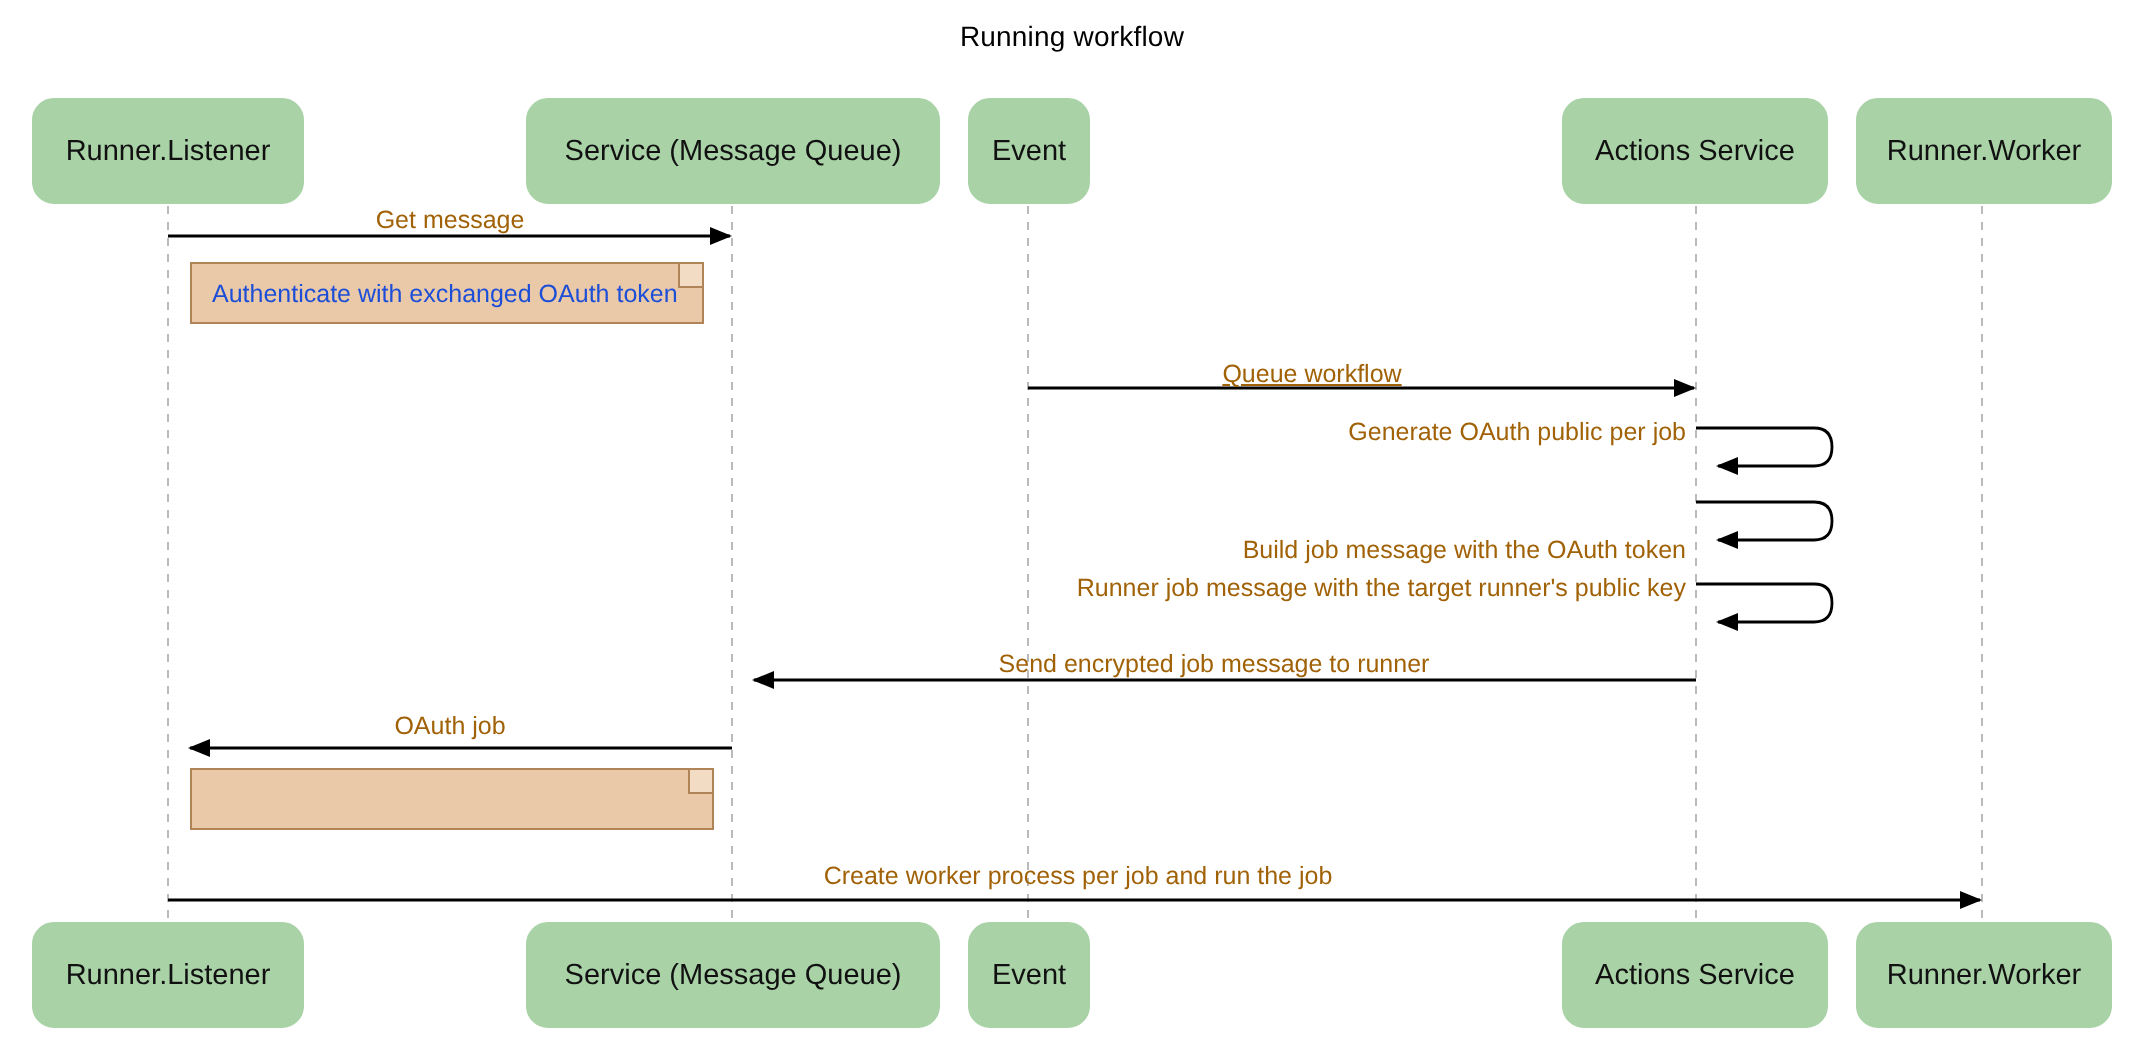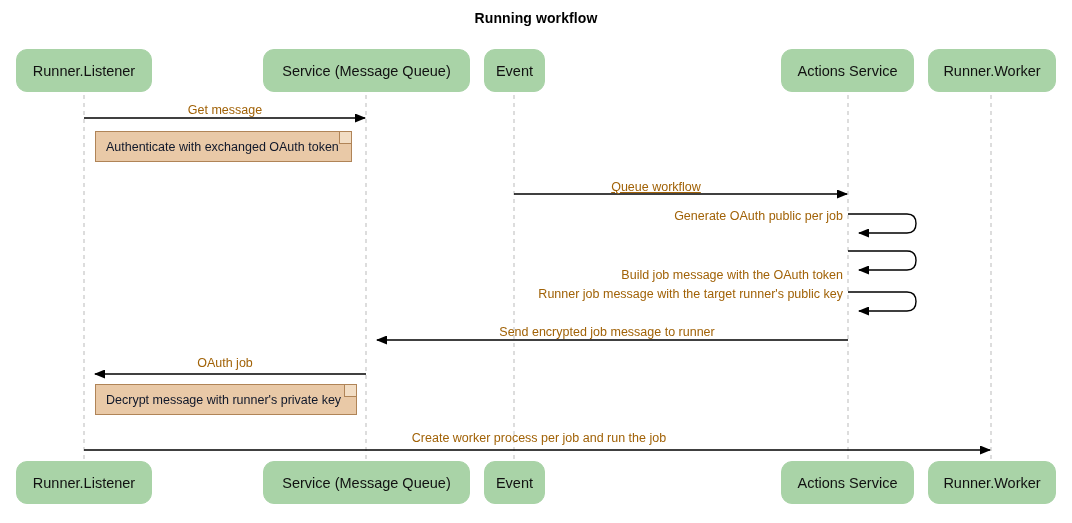--- a/index.html
+++ b/index.html
@@ -19,21 +19,21 @@
     position: absolute;
     inset: 0;
   }
   .diagram-title {
     position: absolute;
     left: 0;
     top: 10px;
     width: 1072px;
     text-align: center;
     font-size: 14px;
-    font-weight: bold;
+    font-weight: normal;
     color: #000000;
     letter-spacing: 0.1px;
   }
   .svg-layer {
     position: absolute;
     left: 0;
     top: 0;
     width: 1072px;
     height: 523px;
   }
@@ -42,32 +42,32 @@
     box-sizing: border-box;
     background: #a9d3a7;
     border: 1px solid #a9d3a7;
     border-radius: 11px;
     display: flex;
     align-items: center;
     justify-content: center;
     font-size: 14.5px;
     color: #111111;
     white-space: nowrap;
-    height: 43px;
+    height: 53px;
   }
   .note {
     position: absolute;
     box-sizing: border-box;
     background: #e9c9a7;
     border: 1px solid #b08457;
     display: flex;
     align-items: center;
     padding-left: 10px;
     font-size: 12.5px;
-    color: #0f172a;
+    color: #1d4ed8;
     white-space: nowrap;
     height: 31px;
   }
   .note-fold {
     position: absolute;
     top: 0;
     right: 0;
     width: 11px;
     height: 11px;
     background: #f2ddc4;
@@ -135,21 +135,20 @@
       <div class="participant" style="left: 484px; top: 461px; width: 61px;">Event</div>
       <div class="participant" style="left: 781px; top: 461px; width: 133px;">Actions Service</div>
       <div class="participant" style="left: 928px; top: 461px; width: 128px;">Runner.Worker</div>
     </div>
   <div id="notes-layer">
       <div class="note" style="left: 95px; top: 131px; width: 257px;">
         <span>Authenticate with exchanged OAuth token</span>
         <span class="note-fold"></span>
       </div>
       <div class="note" style="left: 95px; top: 384px; width: 262px;">
-        <span>Decrypt message with runner's private key</span>
         <span class="note-fold"></span>
       </div>
     </div>
   <div id="labels-layer">
       <div class="msg-label" style="top: 103px; left: 225px;">Get message</div>
       <div class="msg-label" style="top: 180px; left: 656px; text-decoration: underline;">Queue workflow</div>
       <div class="msg-label right-anchor" style="top: 209px; left: 0px; width: 843px;">Generate OAuth public per job</div>
       <div class="msg-label right-anchor" style="top: 248px; left: 0px; width: 843px; margin-top: 20px;">Build job message with the OAuth token</div>
       <div class="msg-label right-anchor" style="top: 287px; left: 0px; width: 843px;">Runner job message with the target runner's public key</div>
       <div class="msg-label" style="top: 325px; left: 607px;">Send encrypted job message to runner</div>

